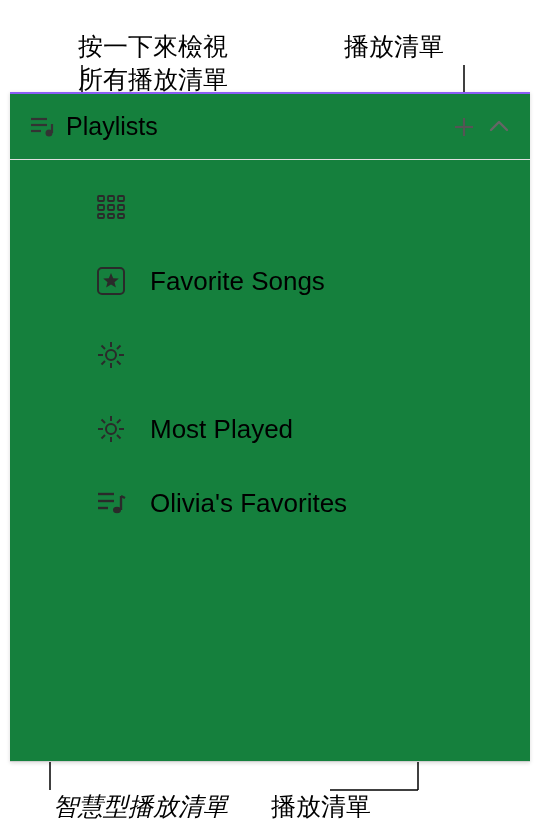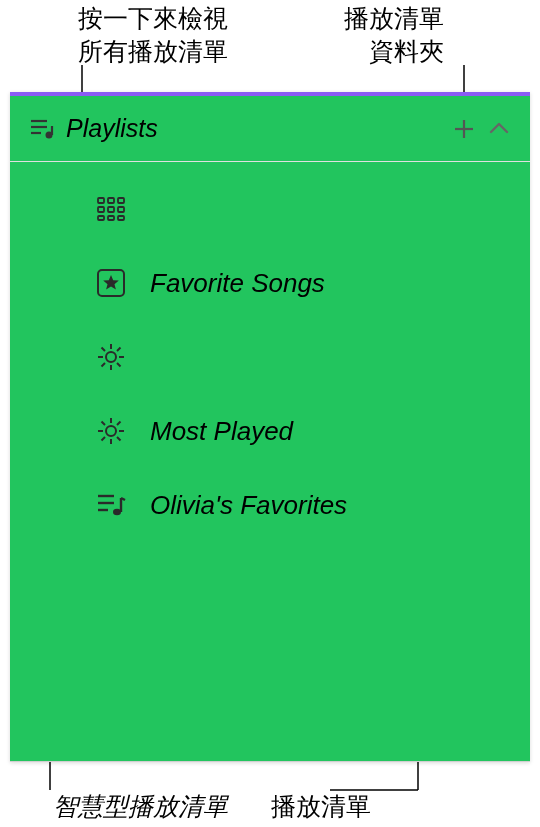--- a/index.html
+++ b/index.html
@@ -12,20 +12,21 @@
       height: 827px;
       font-family: -apple-system, BlinkMacSystemFont, "Helvetica Neue", sans-serif;
       background: #fff;
       position: relative;
     }
     .annotation {
       position: absolute;
       font-size: 25px;
       line-height: 1.3;
       color: #000;
+      margin-top: 28px;
     }
     .annotation-top-left {
       top: 2px;
       left: 78px;
       text-align: left;
     }
     .annotation-top-right {
       top: 2px;
       right: 96px;
       text-align: right;
@@ -53,25 +54,24 @@
       stroke-width: 1.5;
       fill: none;
     }
     
     .panel {
       position: absolute;
       top: 92px;
       left: 10px;
       right: 10px;
       height: 670px;
-      background: #22c55e;
-      border-top: 4px solid #8b5cf6;
+      background: #15803d;
+      border-top: 2px solid #8b5cf6;
       border-bottom: 1px solid #d0d0d0;
       box-shadow: 0 1px 4px rgba(0,0,0,0.15);
-      font-style: italic;
     }
     .header {
       display: flex;
       align-items: center;
       height: 66px;
       padding: 0 16px;
       border-bottom: 1px solid #e0e0e0;
     }
     .header-icon {
       width: 32px;
@@ -132,21 +132,20 @@
 </head>
 <body>
 
 <div class="annotation annotation-top-left">
   <span>按一下來檢視</span><br>
   <span>所有播放清單</span>
 </div>
 
 <div class="annotation annotation-top-right">
   <span>播放清單</span><br>
-  <span>資料夾</span>
 </div>
 
 <div class="annotation annotation-bottom-left">
   <span>智慧型播放清單</span>
 </div>
 
 <div class="annotation annotation-bottom-right">
   <span>播放清單</span>
 </div>
 

